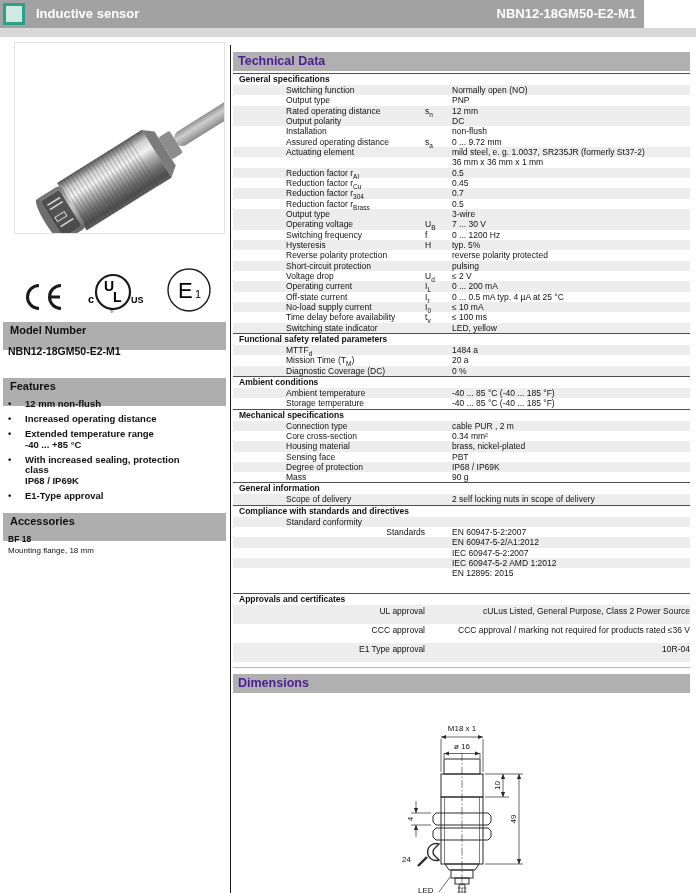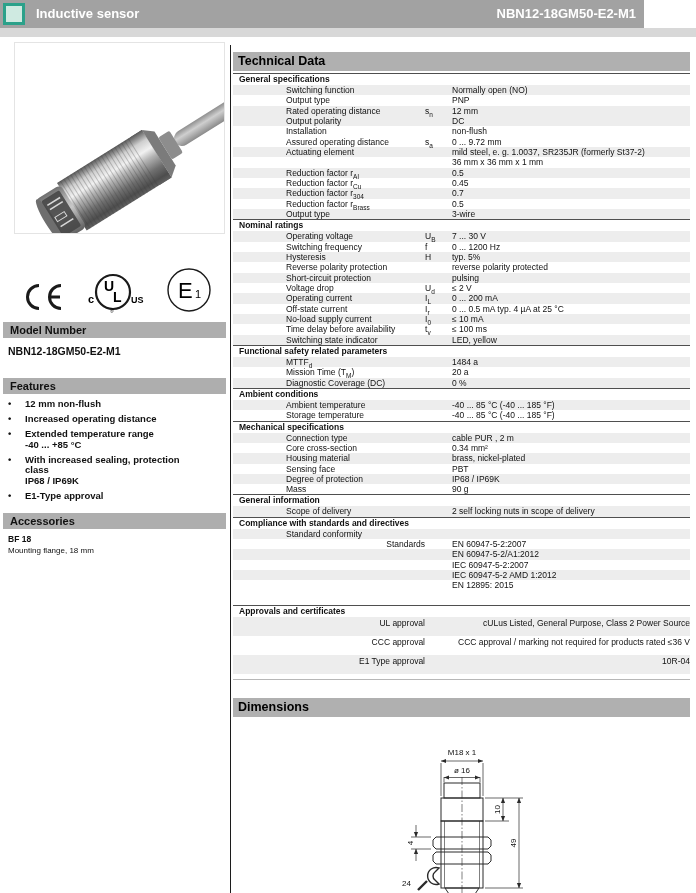--- a/index.html
+++ b/index.html
@@ -10,45 +10,45 @@
   .logo-square{position:absolute;left:3px;top:3px;width:16px;height:16px;background:#cfeae1;border:3px solid #2ba18a;}
   .header-title{position:absolute;left:36px;top:6px;font-size:13px;font-weight:bold;color:#fff;}
   .header-part{position:absolute;right:8px;top:6px;font-size:13px;font-weight:bold;color:#fff;}
   .sub-strip{position:absolute;left:0;top:28px;width:696px;height:9px;background:#d8d8d8;}
   .divider{position:absolute;left:230px;top:45px;width:1px;height:848px;background:#1c1c1c;}
 
   
   .left-col{position:absolute;left:0;top:37px;width:230px;height:856px;}
   .photo-box{position:absolute;left:14px;top:5px;width:211px;height:192px;border:1px solid #e4e4e4;box-sizing:border-box;overflow:hidden;}
   .marks-row{position:absolute;left:0;top:215px;width:230px;height:66px;}
-  .bar{position:absolute;left:3px;width:223px;height:16px;background:#aeaeae;color:#111;
+  .bar{position:absolute;left:3px;width:223px;height:28px;background:#aeaeae;color:#111;
        font-weight:bold;font-size:11px;line-height:16px;padding-left:7px;box-sizing:border-box;}
   .model-value{position:absolute;left:8px;top:308px;font-size:10.5px;font-weight:bold;}
   .features-list{position:absolute;left:8px;top:362px;width:218px;}
   .feat{display:flex;margin-bottom:4.5px;}
   .feat .bullet{flex:0 0 17px;font-size:9.5px;font-weight:bold;line-height:10.5px;}
   .feat .ftext{font-size:9.5px;font-weight:bold;line-height:10.5px;}
   .acc-name{position:absolute;left:8px;top:497px;font-size:8.5px;font-weight:bold;}
   .acc-desc{position:absolute;left:8px;top:509px;font-size:8px;}
 
   
   .right-col{position:absolute;left:233px;top:52px;width:457px;}
-  .main-bar{height:19px;background:#b0b0b0;font-size:12.5px;font-weight:bold;line-height:19px;padding-left:5px;color:#000000;}
+  .main-bar{height:19px;background:#b0b0b0;font-size:12.5px;font-weight:bold;line-height:19px;padding-left:5px;color:#4c1d95;}
   .tech-bar{margin-bottom:2px;}
   .stitle{border-top:1px solid #4f4f4f;font-size:8.5px;font-weight:bold;padding:1px 0 1px 6px;line-height:9px;}
   .trow{display:flex;height:10.33px;line-height:10.5px;font-size:8.5px;}
   .trow.stripe{background:#ededed;}
   .c-label{flex:0 0 152px;padding-left:13px;box-sizing:border-box;white-space:nowrap;margin-left:40px;}
   .c-label.ind{padding-left:22px;text-align:right;}
   .c-sym{flex:0 0 27px;white-space:nowrap;}
   .c-val{flex:1;white-space:nowrap;}
   sub{font-size:6.5px;}
   .tsection.spaced{margin-top:14px;border-bottom:1px solid #b7b7b7;padding-bottom:5px;}
   .tsection.spaced .trow{height:19px;line-height:13.5px;text-align:right;}
-  .dim-bar{margin-top:18px;}
+  .dim-bar{margin-top:6px;}
   .drawing{position:relative;height:210px;}
   .dims{position:absolute;left:148px;top:24px;}
   .dims text{font-size:8px;fill:#111;font-family:"Liberation Sans",sans-serif;}
 </style>
 </head>
 <body>
 
 <div class="page">
 
   <div class="top-header">
@@ -243,21 +243,20 @@
             <span class="c-sym"></span>
             <span class="c-val">0.5</span>
           </div>
           <div class="trow stripe">
             <span class="c-label">Output type</span>
             <span class="c-sym"></span>
             <span class="c-val">3-wire</span>
           </div>
         </div>
         <div class="tsection">
-          <div class="stitle">Nominal ratings</div>
           <div class="trow stripe">
             <span class="c-label">Operating voltage</span>
             <span class="c-sym">U<sub>B</sub></span>
             <span class="c-val">7 ... 30 V</span>
           </div>
           <div class="trow">
             <span class="c-label">Switching frequency</span>
             <span class="c-sym">f</span>
             <span class="c-val">0 ... 1200 Hz</span>
           </div>

